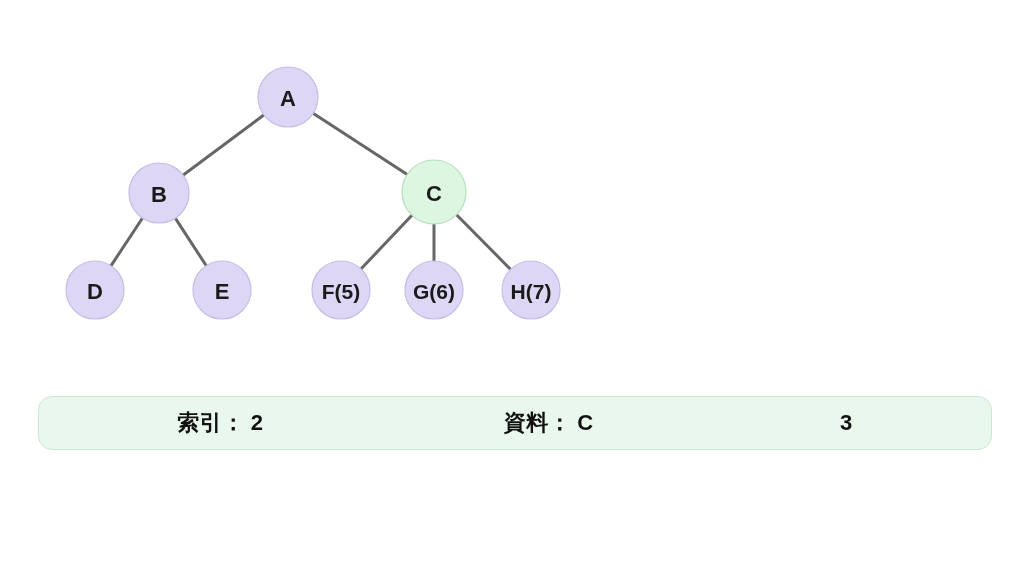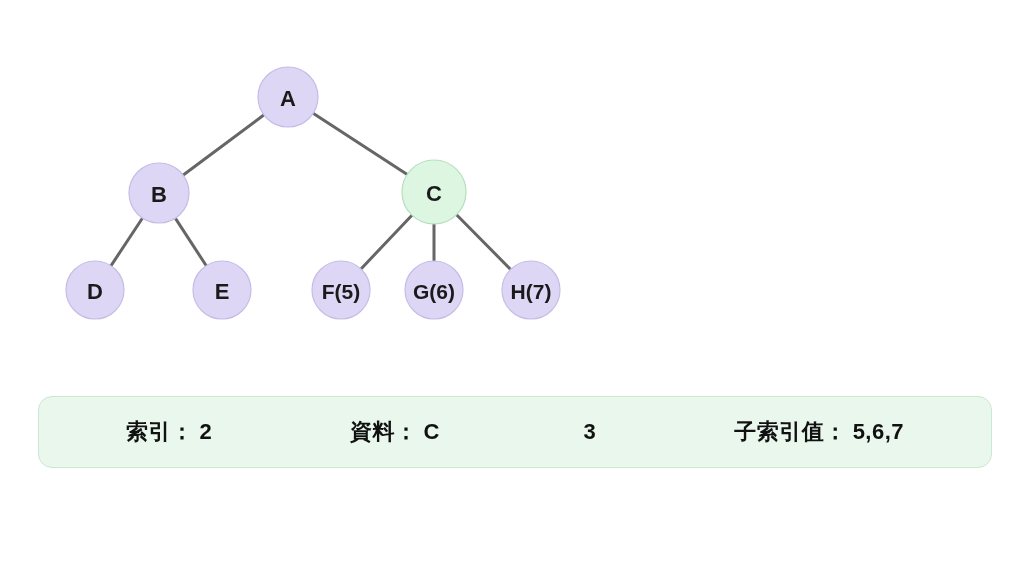--- a/index.html
+++ b/index.html
@@ -48,21 +48,21 @@
     paint-order: stroke;
   }
   .node-label.small { font-size: 21px; }
 
   
   #info-bar {
     position: absolute;
     left: 38px;
     top: 396px;
     width: 954px;
-    height: 72px;
+    height: 54px;
     box-sizing: border-box;
     background: #e9f7ec;
     border: 1.5px solid #cbe8d2;
     border-radius: 14px;
     display: flex;
     align-items: center;
     justify-content: space-around;
     padding: 0 18px;
   }
   .info-item {
@@ -138,17 +138,13 @@
       <span class="info-label">索引：</span>
       <span class="info-value">2</span>
     </div>
     <div class="info-item">
       <span class="info-label">資料：</span>
       <span class="info-value">C</span>
     </div>
     <div class="info-item">
       <span class="info-value">3</span>
     </div>
-    <div class="info-item">
-      <span class="info-label">子索引值：</span>
-      <span class="info-value">5,6,7</span>
-    </div>
   </div>
 
 </body></html>

